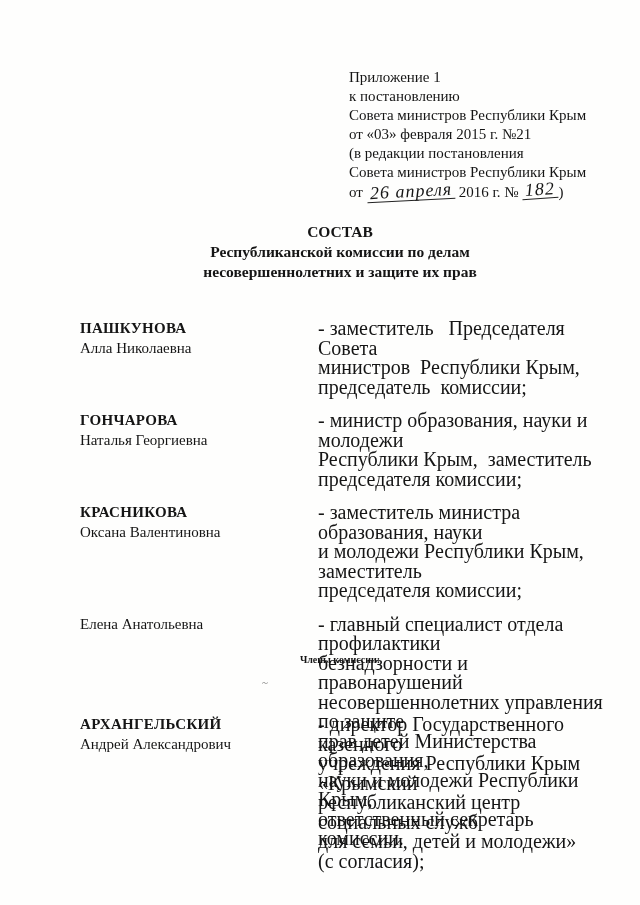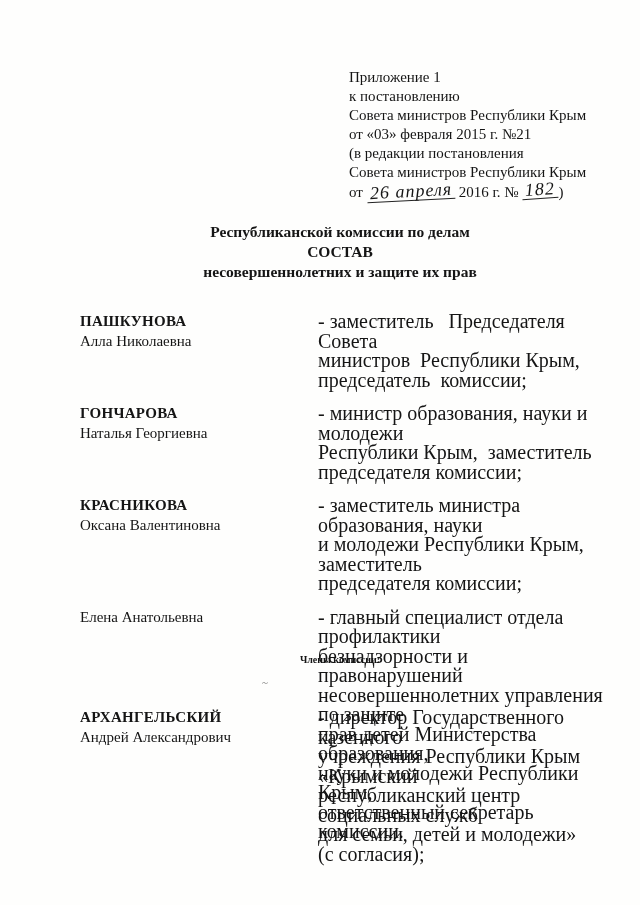--- a/index.html
+++ b/index.html
@@ -52,20 +52,21 @@
     top: 222px;
     text-align: center;
     font-weight: bold;
     font-size: 15.5px;
     line-height: 20px;
   }
   .members-block {
     position: absolute;
     left: 80px;
     width: 530px;
+    margin-top: 7px;
   }
   .members-leadership { top: 312px; }
   .members-other { top: 708px; }
   .member-row {
     display: flex;
     margin-bottom: 14px;
     align-items: flex-start;
   }
   .member-left {
     flex: 0 0 238px;
@@ -111,22 +112,22 @@
     <div>Совета министров Республики Крым</div>
     <div>от «03» февраля 2015 г. №21</div>
     <div>(в редакции  постановления</div>
     <div>Совета министров Республики Крым</div>
     <div class="header-lastline">
       <span>от </span><span class="hw">26 апреля</span><span> 2016 г.  № </span><span class="hw hw-number">182</span><span>)</span>
     </div>
   </div>
 
   <div class="title-block">
+    <div>СОСТАВ</div>
     <div>Республиканской комиссии по делам</div>
-    <div>СОСТАВ</div>
     <div>несовершеннолетних и защите их прав</div>
   </div>
 
   <div class="members-block members-leadership">
 
     <div class="member-row">
       <div class="member-left">
         <div class="member-surname">ПАШКУНОВА</div>
         <div class="member-name">Алла Николаевна</div>
       </div>

